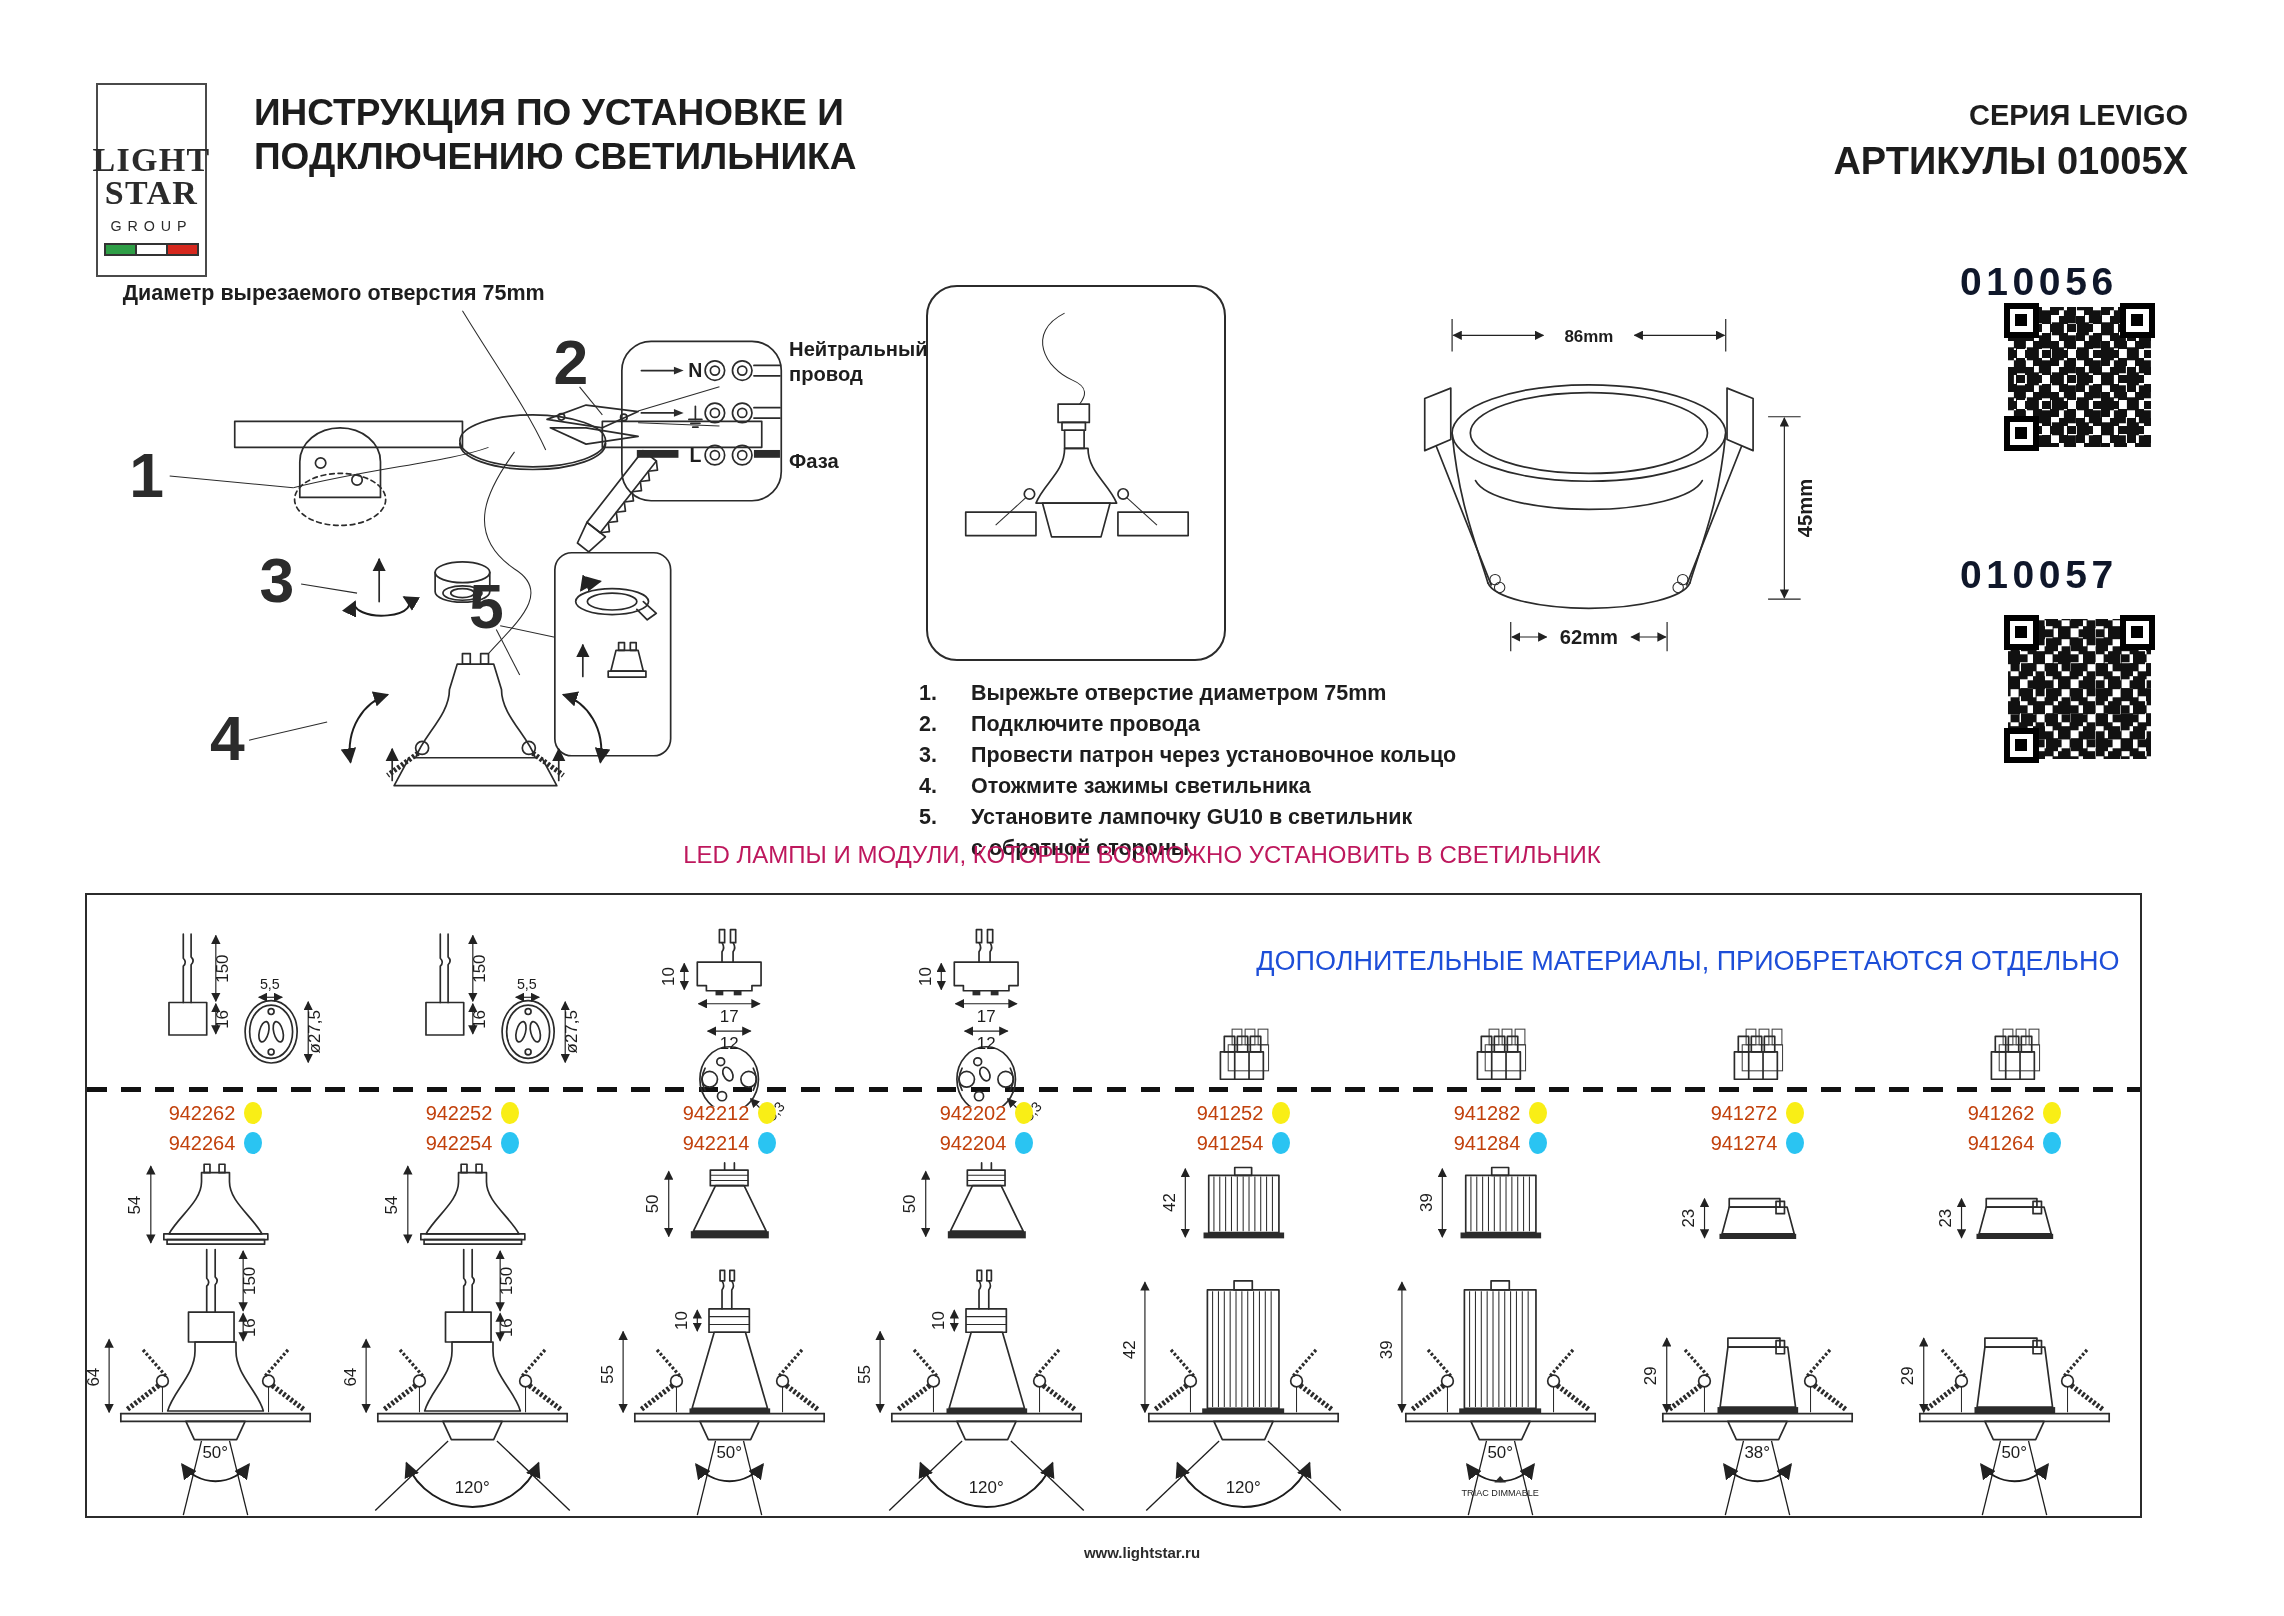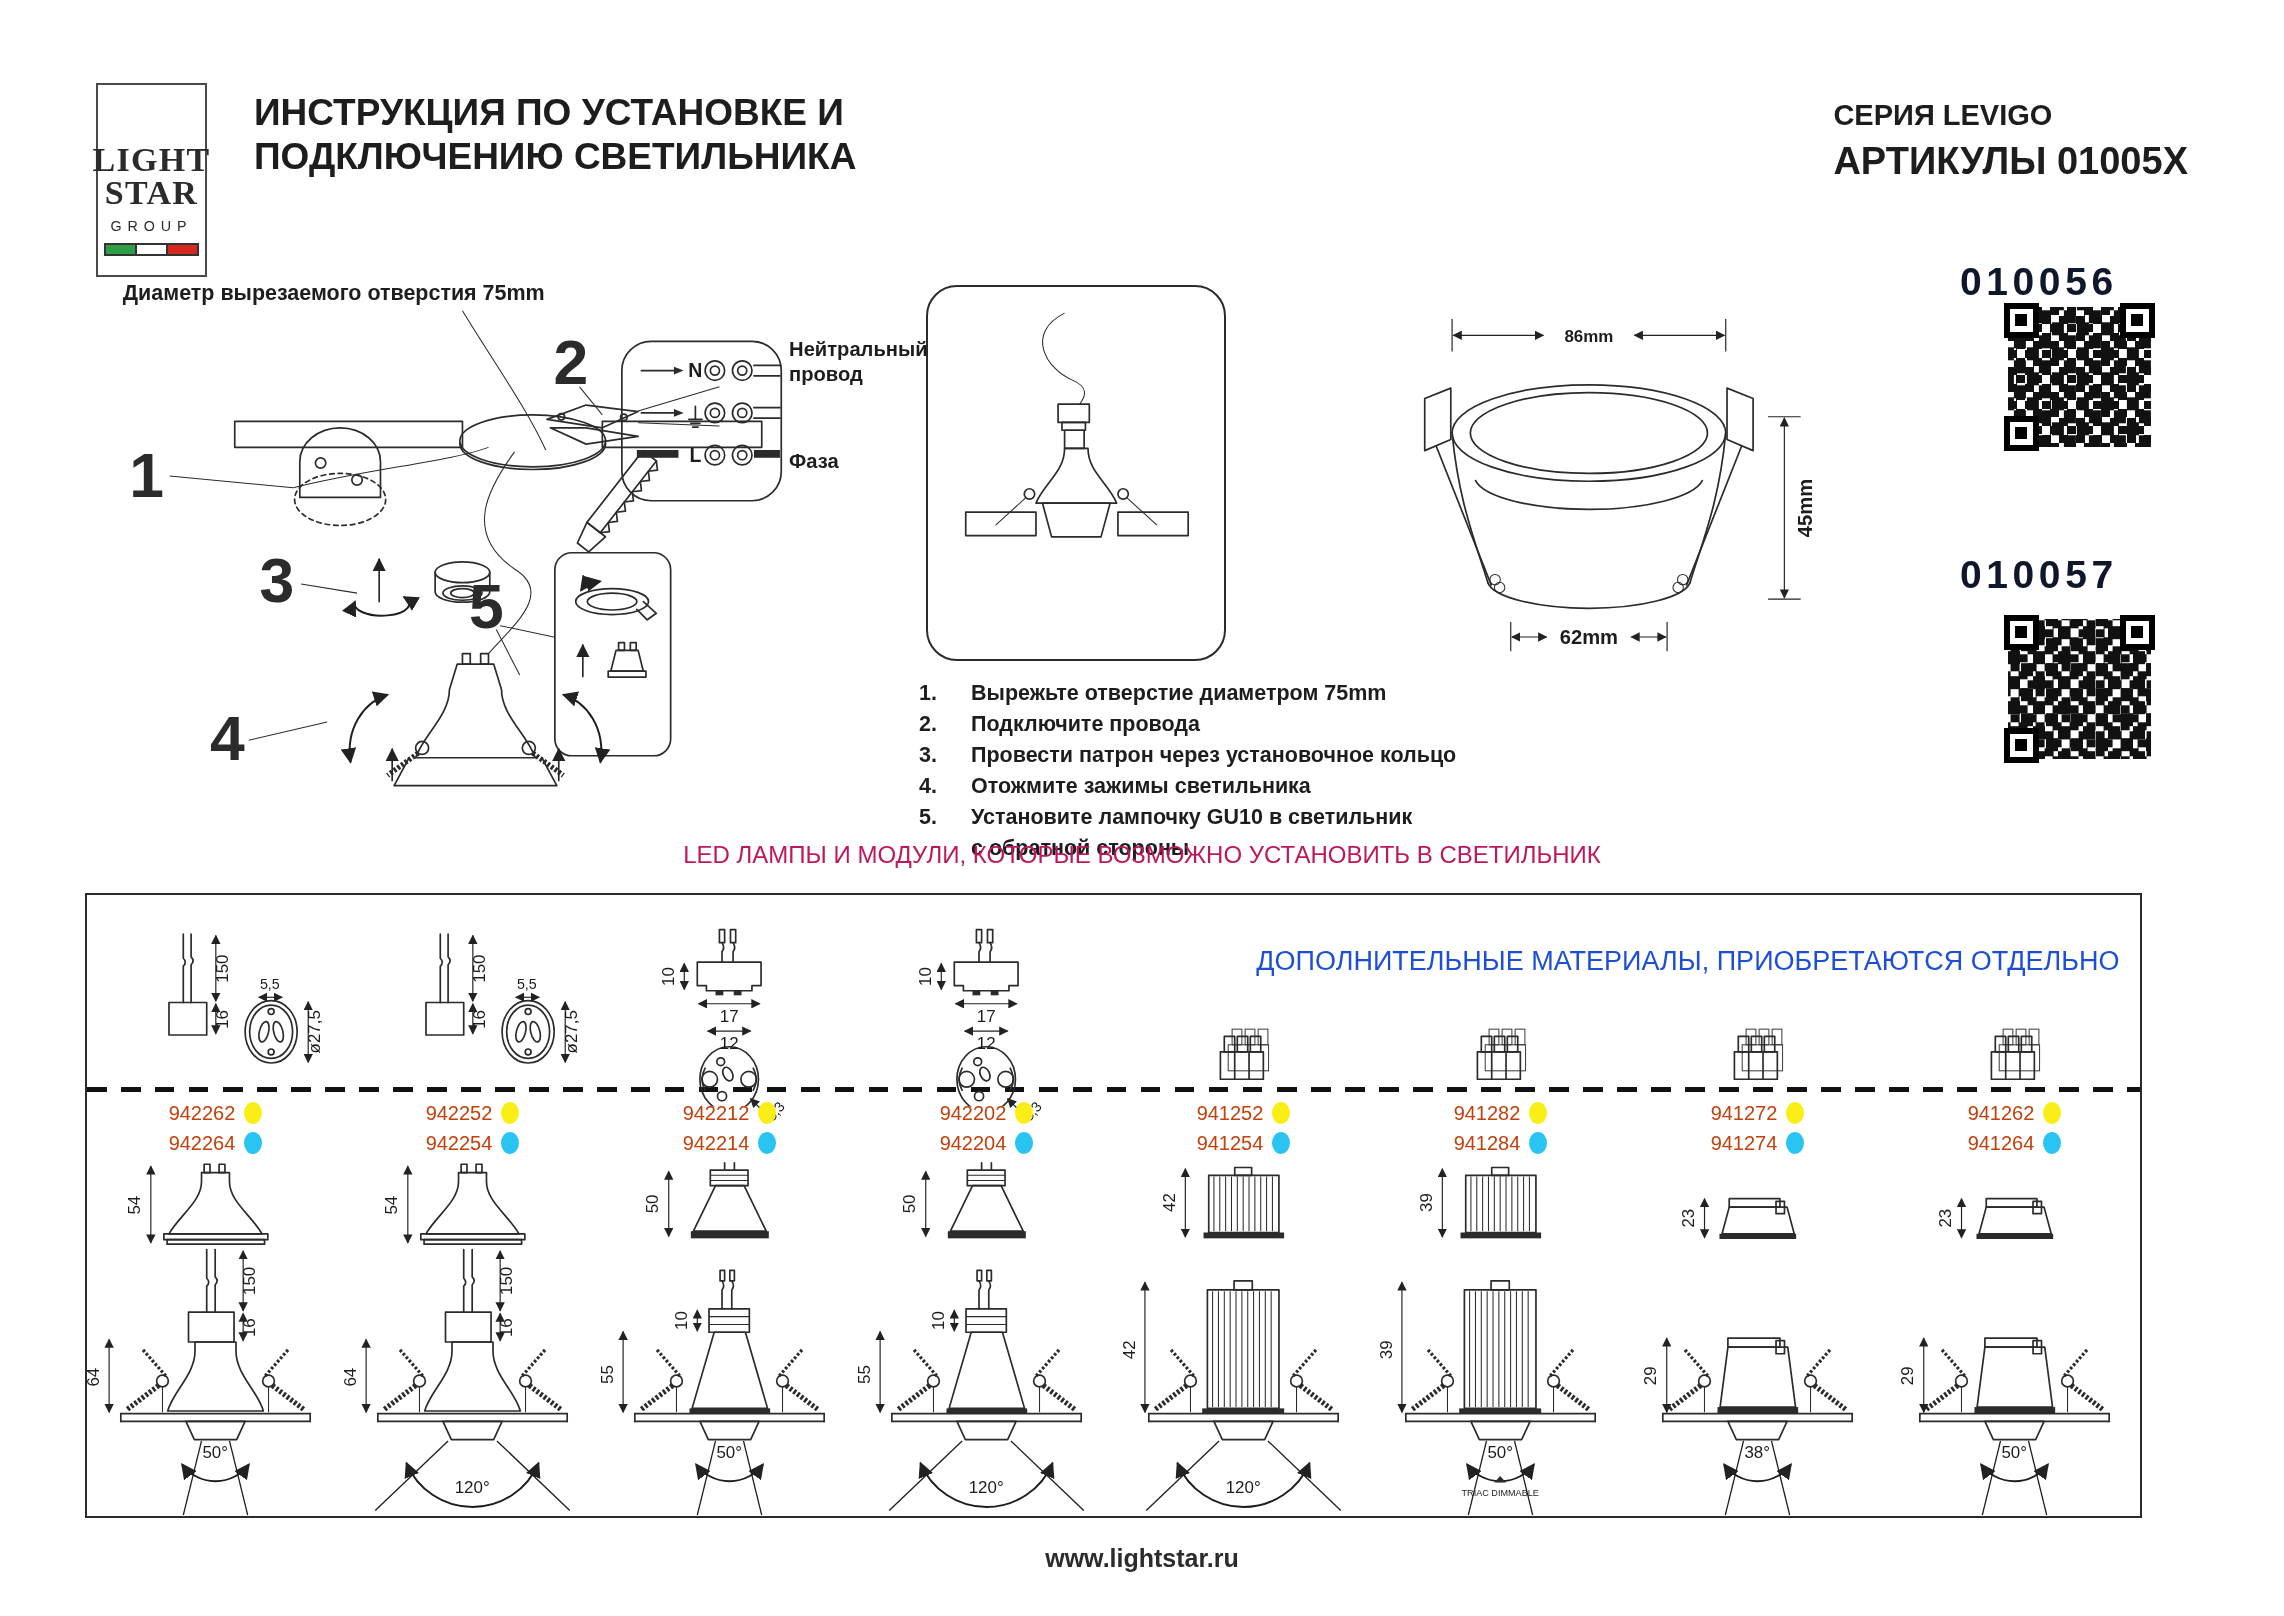--- a/index.html
+++ b/index.html
@@ -24,21 +24,21 @@
 
   
   .logo-box{left:96px;top:83px;width:111px;height:194px;border:2.6px solid #4a4a4a;
             display:flex;flex-direction:column;align-items:center;justify-content:flex-end;padding-bottom:19px;box-sizing:border-box;}
   .logo-word{font-family:"Liberation Serif",serif;font-weight:bold;font-size:34px;line-height:33px;letter-spacing:1.3px;color:#2b2b2b;}
   .logo-group{font-size:14.3px;letter-spacing:5.9px;color:#2b2b2b;margin-top:9px;}
   .flag{display:flex;margin-top:9px;border:2px solid #333;}
   .flag div{width:29px;height:9px;border-left:2px solid #333;}
   .flag div:first-child{border-left:none;}
   .main-title{left:254px;top:91px;width:716px;font-size:37px;font-weight:bold;line-height:44px;color:#1d1d1d;}
-  .series{right:96px;top:99px;font-weight:bold;}
+  .series{right:96px;top:99px;text-align:right;font-weight:bold;}
   .series .s1{font-size:29px;}
   .series .s2{font-size:38px;margin-top:7.8px;}
 
   
   .prod-code{left:1960px;width:234px;font-size:39px;font-weight:bold;
              letter-spacing:4.6px;color:#0f172a;}
   .qr{left:2004px;width:151px;height:148px;background:#fff;}
   .qr .noise{position:absolute;inset:3.9px;
      background-image:
        conic-gradient(#111 25%,transparent 0 50%,#111 0 75%,transparent 0),
@@ -65,21 +65,21 @@
   .cols{position:absolute;inset:0;display:flex;}
   .col{position:relative;width:257px;height:100%;flex:none;}
   .top-svg{position:absolute;left:0;top:26px;width:257px;height:189px;}
   .codes{position:absolute;left:0;top:207px;width:100%;display:flex;flex-direction:column;align-items:center;gap:6.5px;}
   .code-row{display:flex;gap:9px;font-size:20px;color:#c2410c;}
   .dot{width:18px;height:22px;border-radius:50%;}
   .mid-svg{position:absolute;left:0;top:266px;width:257px;height:91px;}
   .bot-svg{position:absolute;left:0;top:352px;width:257px;height:272px;}
   .note-triac{font-size:14px;}
 
-  .footer{left:0;top:1544px;width:2284px;text-align:center;font-size:25px;font-weight:bold;color:#2b2b2b;}
+  .footer{left:0;top:1544px;width:2284px;text-align:center;font-size:15px;font-weight:bold;color:#2b2b2b;}
 </style>
 </head>
 <body>
 
 <div id="page">
 
   <svg class="abs" width="0" height="0" style="left:0;top:0" aria-hidden="true">
     <defs>
       <marker id="ah" viewBox="0 0 10 10" refX="9" refY="5" markerWidth="8" markerHeight="8" orient="auto-start-reverse">
         <path d="M0,0 L10,5 L0,10 z" fill="#222"></path>

